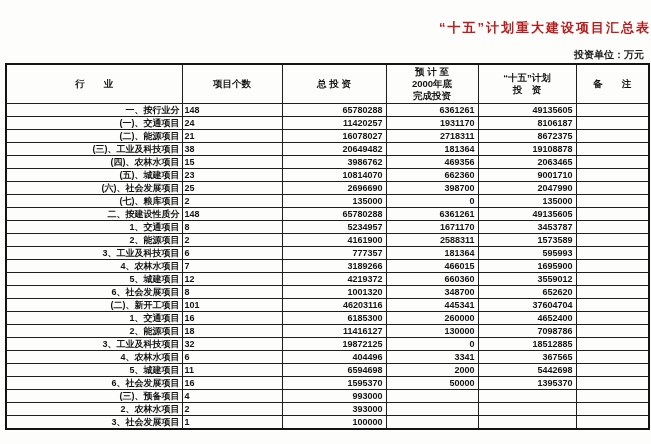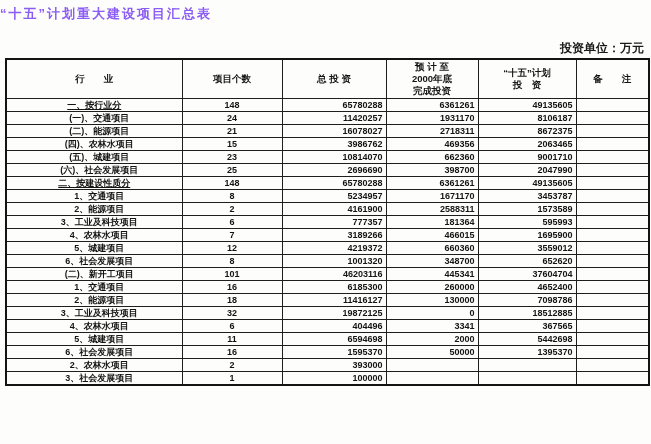--- a/index.html
+++ b/index.html
@@ -14,33 +14,33 @@
     font-family: "Liberation Sans", "DejaVu Sans", sans-serif;
     color: #161616;
     position: relative;
   }
   .page {
     width: 651px;
     height: 444px;
     background: #fdfdfb;
   }
   .doc-title {
-    text-align: left;
+    text-align: right;
     font-size: 13px;
     font-weight: bold;
     letter-spacing: 2px;
-    padding-top: 5px;
-    color: #8b5cf6;
+    padding-top: 19px;
+    color: #b91c1c;
   }
   .unit-note {
     text-align: right;
-    font-size: 12px;
+    font-size: 10px;
     font-weight: bold;
     padding-right: 7px;
-    margin-top: 17px;
+    margin-top: 11px;
     margin-bottom: 1px;
     color: #1a1a1a;
   }
   table.summary {
     border-collapse: collapse;
     table-layout: fixed;
     margin-left: 5px;
     width: 643px;
     border: 2px solid #141414;
   }
@@ -62,24 +62,24 @@
   }
   tbody td {
     font-size: 9px;
     font-weight: bold;
     height: 12px;
     line-height: 11px;
     padding: 0 2px;
     white-space: nowrap;
     color: #141414;
   }
-  td.c-label.section { text-align: center; text-decoration: underline; }
+  td.c-label.section { text-align: right; }
   td.c-label.sub,
-  td.c-label.item { text-align: center; padding-left: 12px; }
-  td.c-count { text-align: center; }
+  td.c-label.item { text-align: right; padding-left: 12px; }
+  td.c-count { text-align: left; }
   td.c-num { text-align: right; padding-right: 3px; }
   td.c-remark { }
 </style>
 </head>
 <body>
 
 <div class="page">
   <div class="doc-title">“十五”计划重大建设项目汇总表</div>
   <div class="unit-note">投资单位：万元</div>
 
@@ -124,20 +124,28 @@
         </tr>
         <tr>
           <td class="c-label sub">(二)、能源项目</td>
           <td class="c-count">21</td>
           <td class="c-num">16078027</td>
           <td class="c-num">2718311</td>
           <td class="c-num">8672375</td>
           <td class="c-remark"></td>
         </tr>
         <tr>
+          <td class="c-label sub">(三)、工业及科技项目</td>
+          <td class="c-count">38</td>
+          <td class="c-num">20649482</td>
+          <td class="c-num">181364</td>
+          <td class="c-num">19108878</td>
+          <td class="c-remark"></td>
+        </tr>
+        <tr>
           <td class="c-label sub">(四)、农林水项目</td>
           <td class="c-count">15</td>
           <td class="c-num">3986762</td>
           <td class="c-num">469356</td>
           <td class="c-num">2063465</td>
           <td class="c-remark"></td>
         </tr>
         <tr>
           <td class="c-label sub">(五)、城建项目</td>
           <td class="c-count">23</td>
@@ -148,20 +156,28 @@
         </tr>
         <tr>
           <td class="c-label sub">(六)、社会发展项目</td>
           <td class="c-count">25</td>
           <td class="c-num">2696690</td>
           <td class="c-num">398700</td>
           <td class="c-num">2047990</td>
           <td class="c-remark"></td>
         </tr>
         <tr>
+          <td class="c-label sub">(七)、粮库项目</td>
+          <td class="c-count">2</td>
+          <td class="c-num">135000</td>
+          <td class="c-num">0</td>
+          <td class="c-num">135000</td>
+          <td class="c-remark"></td>
+        </tr>
+        <tr>
           <td class="c-label section">二、按建设性质分</td>
           <td class="c-count">148</td>
           <td class="c-num">65780288</td>
           <td class="c-num">6361261</td>
           <td class="c-num">49135605</td>
           <td class="c-remark"></td>
         </tr>
         <tr>
           <td class="c-label item">1、交通项目</td>
           <td class="c-count">8</td>
@@ -260,20 +276,28 @@
         </tr>
         <tr>
           <td class="c-label item">6、社会发展项目</td>
           <td class="c-count">16</td>
           <td class="c-num">1595370</td>
           <td class="c-num">50000</td>
           <td class="c-num">1395370</td>
           <td class="c-remark"></td>
         </tr>
         <tr>
+          <td class="c-label sub">(三)、预备项目</td>
+          <td class="c-count">4</td>
+          <td class="c-num">993000</td>
+          <td class="c-num"></td>
+          <td class="c-num"></td>
+          <td class="c-remark"></td>
+        </tr>
+        <tr>
           <td class="c-label item">2、农林水项目</td>
           <td class="c-count">2</td>
           <td class="c-num">393000</td>
           <td class="c-num"></td>
           <td class="c-num"></td>
           <td class="c-remark"></td>
         </tr>
         <tr>
           <td class="c-label item">3、社会发展项目</td>
           <td class="c-count">1</td>

